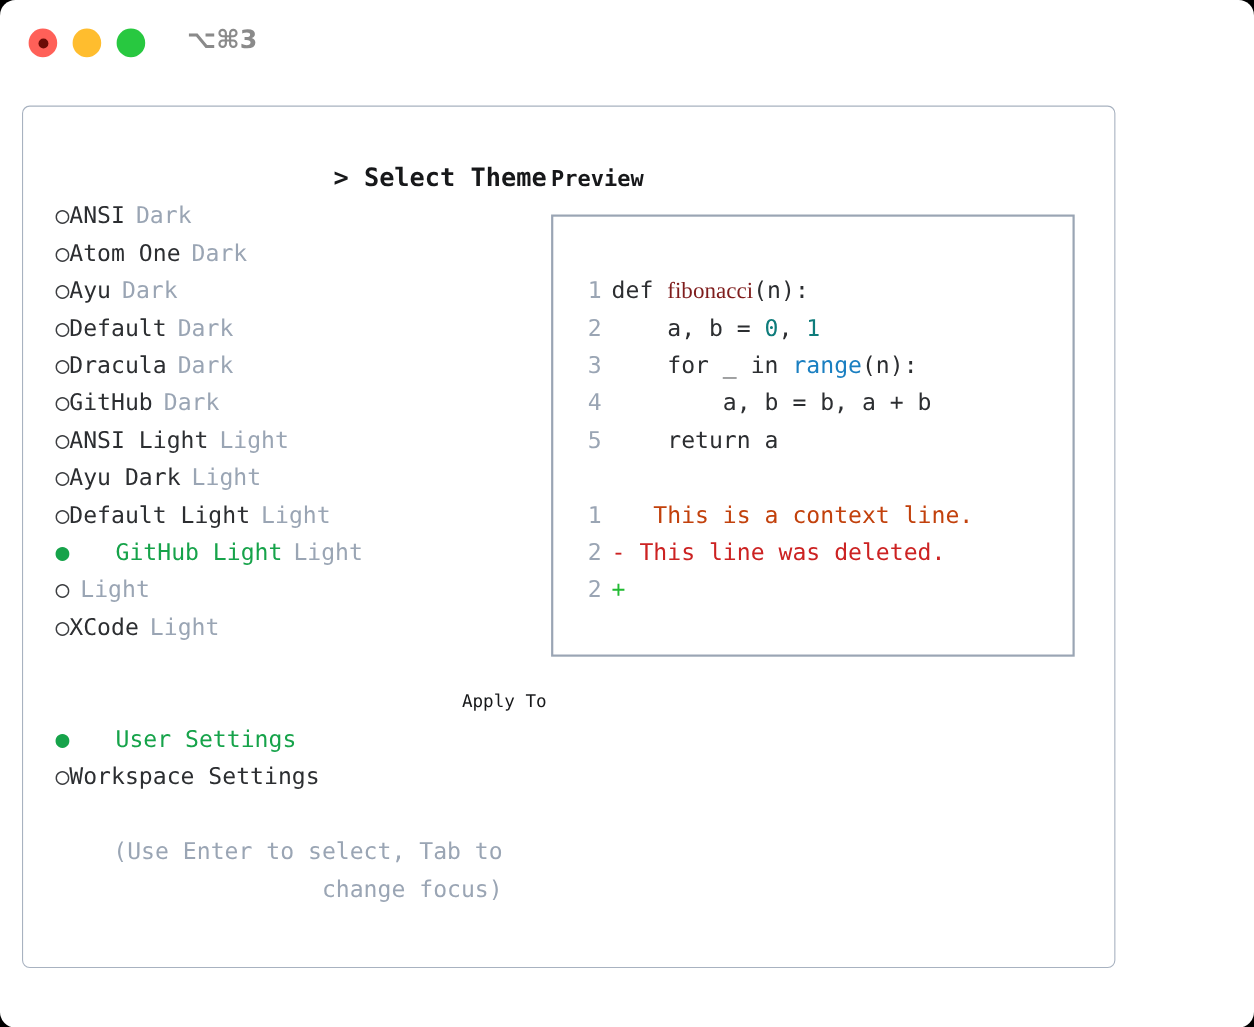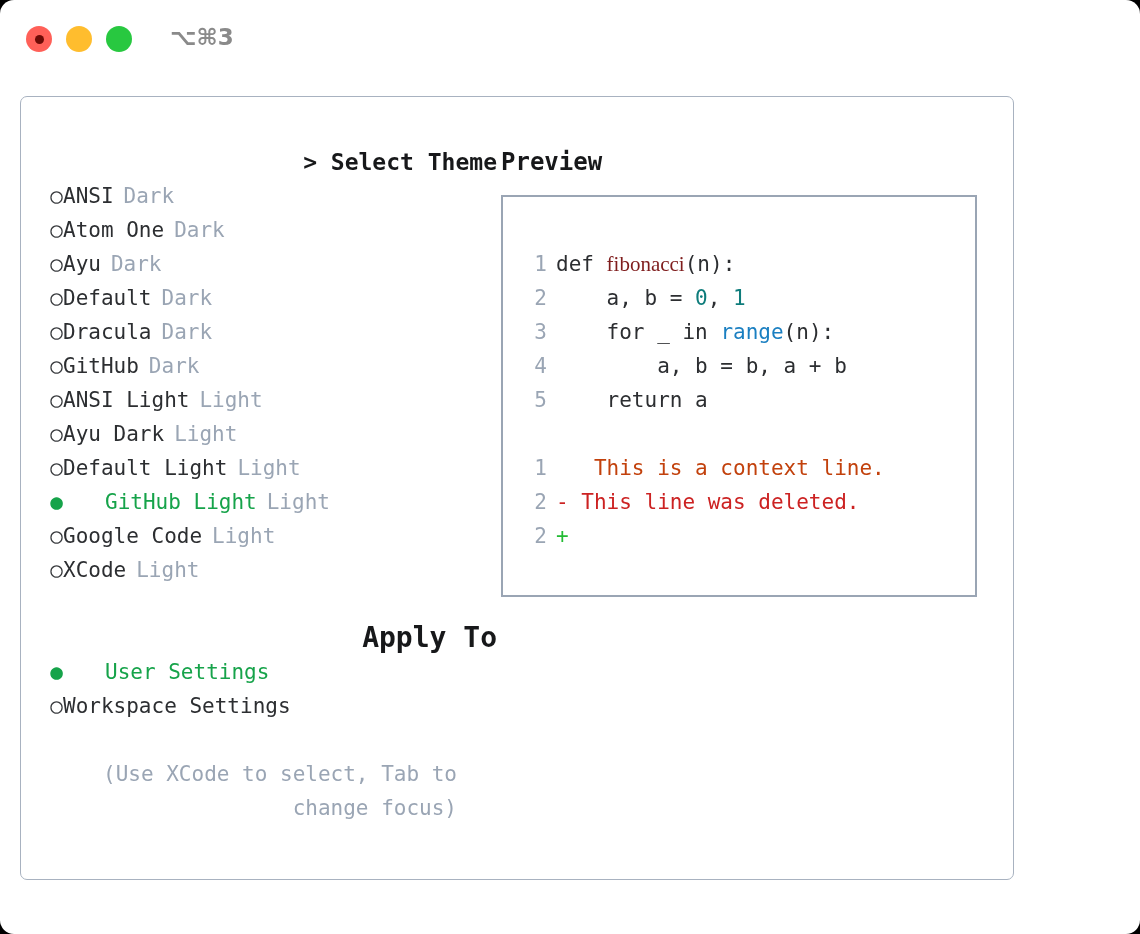--- a/index.html
+++ b/index.html
@@ -120,47 +120,46 @@
   }
   .bullet.sel { color: #16a34a; }
   .opt-label { color: #2c2e31; }
   .opt-label.sel { color: #16a34a; margin-left: 42px; }
   .opt-tag {
     color: #9aa5b4;
     padding-left: 10px;
   }
 
   .apply-header {
-    font-size: 28px;
+    font-size: 16px;
     color: #17181a;
     line-height: 34px;
     padding-left: 26px;
     white-space: pre;
-    font-weight: bold;
   }
 
   .spacer-row { height: 34px; }
 
   .hint {
     margin-top: 34px;
     font-size: 21px;
     color: #9aa5b4;
     line-height: 34px;
     width: 420px;
   }
 
   
   .right-col {
     position: absolute;
     left: 480px;
     top: 48px;
     width: 500px;
   }
   .preview-title {
-    font-size: 24px;
+    font-size: 20px;
     font-weight: 700;
     color: #17181a;
     line-height: 34px;
     white-space: pre;
   }
   .code-box {
     margin-top: 16px;
     width: 476px;
     height: 402px;
     box-sizing: border-box;
@@ -216,33 +215,33 @@
           <div class="opt-row"><span class="bullet">○</span><span class="opt-label">ANSI</span><span class="opt-tag">Dark</span></div>
           <div class="opt-row"><span class="bullet">○</span><span class="opt-label">Atom One</span><span class="opt-tag">Dark</span></div>
           <div class="opt-row"><span class="bullet">○</span><span class="opt-label">Ayu</span><span class="opt-tag">Dark</span></div>
           <div class="opt-row"><span class="bullet">○</span><span class="opt-label">Default</span><span class="opt-tag">Dark</span></div>
           <div class="opt-row"><span class="bullet">○</span><span class="opt-label">Dracula</span><span class="opt-tag">Dark</span></div>
           <div class="opt-row"><span class="bullet">○</span><span class="opt-label">GitHub</span><span class="opt-tag">Dark</span></div>
           <div class="opt-row"><span class="bullet">○</span><span class="opt-label">ANSI Light</span><span class="opt-tag">Light</span></div>
           <div class="opt-row"><span class="bullet">○</span><span class="opt-label">Ayu Dark</span><span class="opt-tag">Light</span></div>
           <div class="opt-row"><span class="bullet">○</span><span class="opt-label">Default Light</span><span class="opt-tag">Light</span></div>
           <div class="opt-row"><span class="bullet sel">●</span><span class="opt-label sel">GitHub Light</span><span class="opt-tag">Light</span></div>
-          <div class="opt-row"><span class="bullet">○</span><span class="opt-label">Google Code</span><span class="opt-tag">Light</span></div>
+          <div class="opt-row"><span class="bullet">○</span><span class="opt-tag">Light</span></div>
           <div class="opt-row"><span class="bullet">○</span><span class="opt-label">XCode</span><span class="opt-tag">Light</span></div>
         </div>
 
       <div class="spacer-row"></div>
 
       <div class="apply-header">Apply To</div>
       <div id="apply-list">
           <div class="opt-row"><span class="bullet sel">●</span><span class="opt-label sel">User Settings</span></div>
           <div class="opt-row"><span class="bullet">○</span><span class="opt-label">Workspace Settings</span></div>
         </div>
 
-      <div class="hint">(Use XCode to select, Tab to change focus)</div>
+      <div class="hint">(Use Enter to select, Tab to change focus)</div>
     </div>
 
     <div class="right-col">
       <div class="preview-title">Preview</div>
       <div class="code-box">
         <div id="code-lines">
             <div class="code-line"><span class="lineno">1</span><span class="codetext"><span class="tok-plain">def </span><span class="tok-fn">fibonacci</span><span class="tok-plain">(n):</span></span></div>
             <div class="code-line"><span class="lineno">2</span><span class="codetext"><span class="tok-plain">    a, b = </span><span class="tok-num">0</span><span class="tok-plain">, </span><span class="tok-num">1</span></span></div>
             <div class="code-line"><span class="lineno">3</span><span class="codetext"><span class="tok-plain">    for _ in </span><span class="tok-builtin">range</span><span class="tok-plain">(n):</span></span></div>
             <div class="code-line"><span class="lineno">4</span><span class="codetext"><span class="tok-plain">        a, b = b, a + b</span></span></div>

